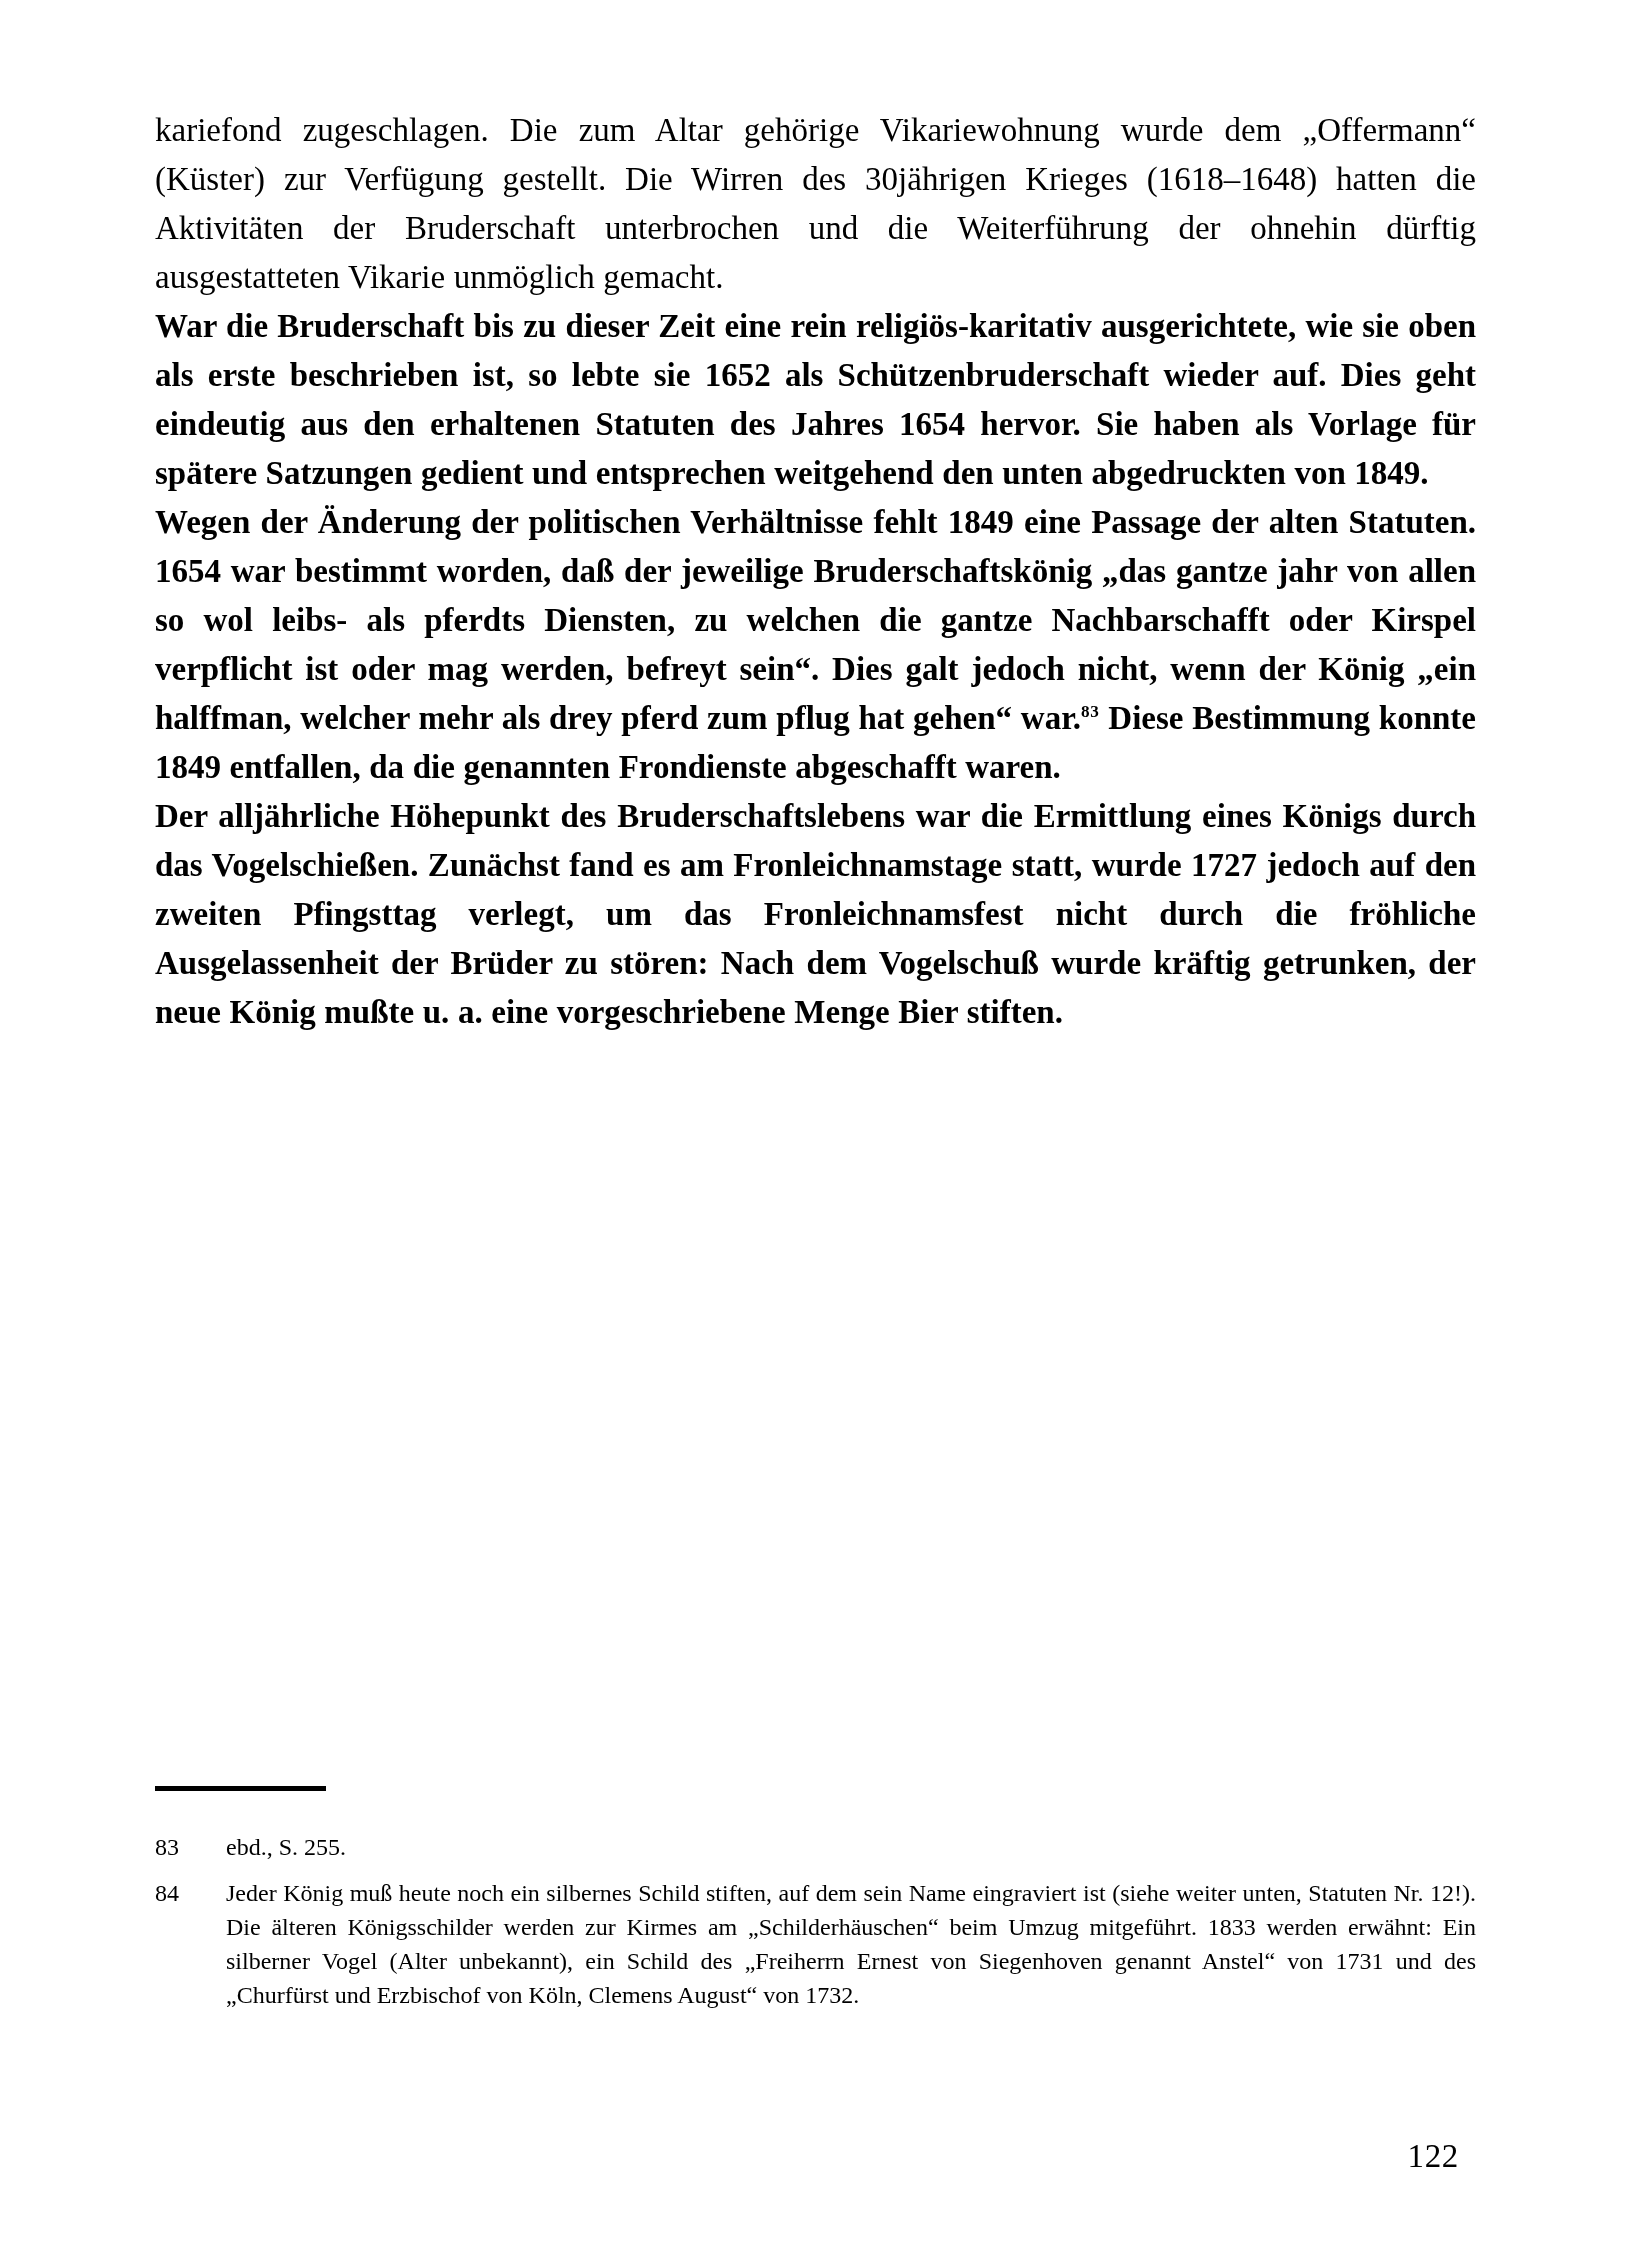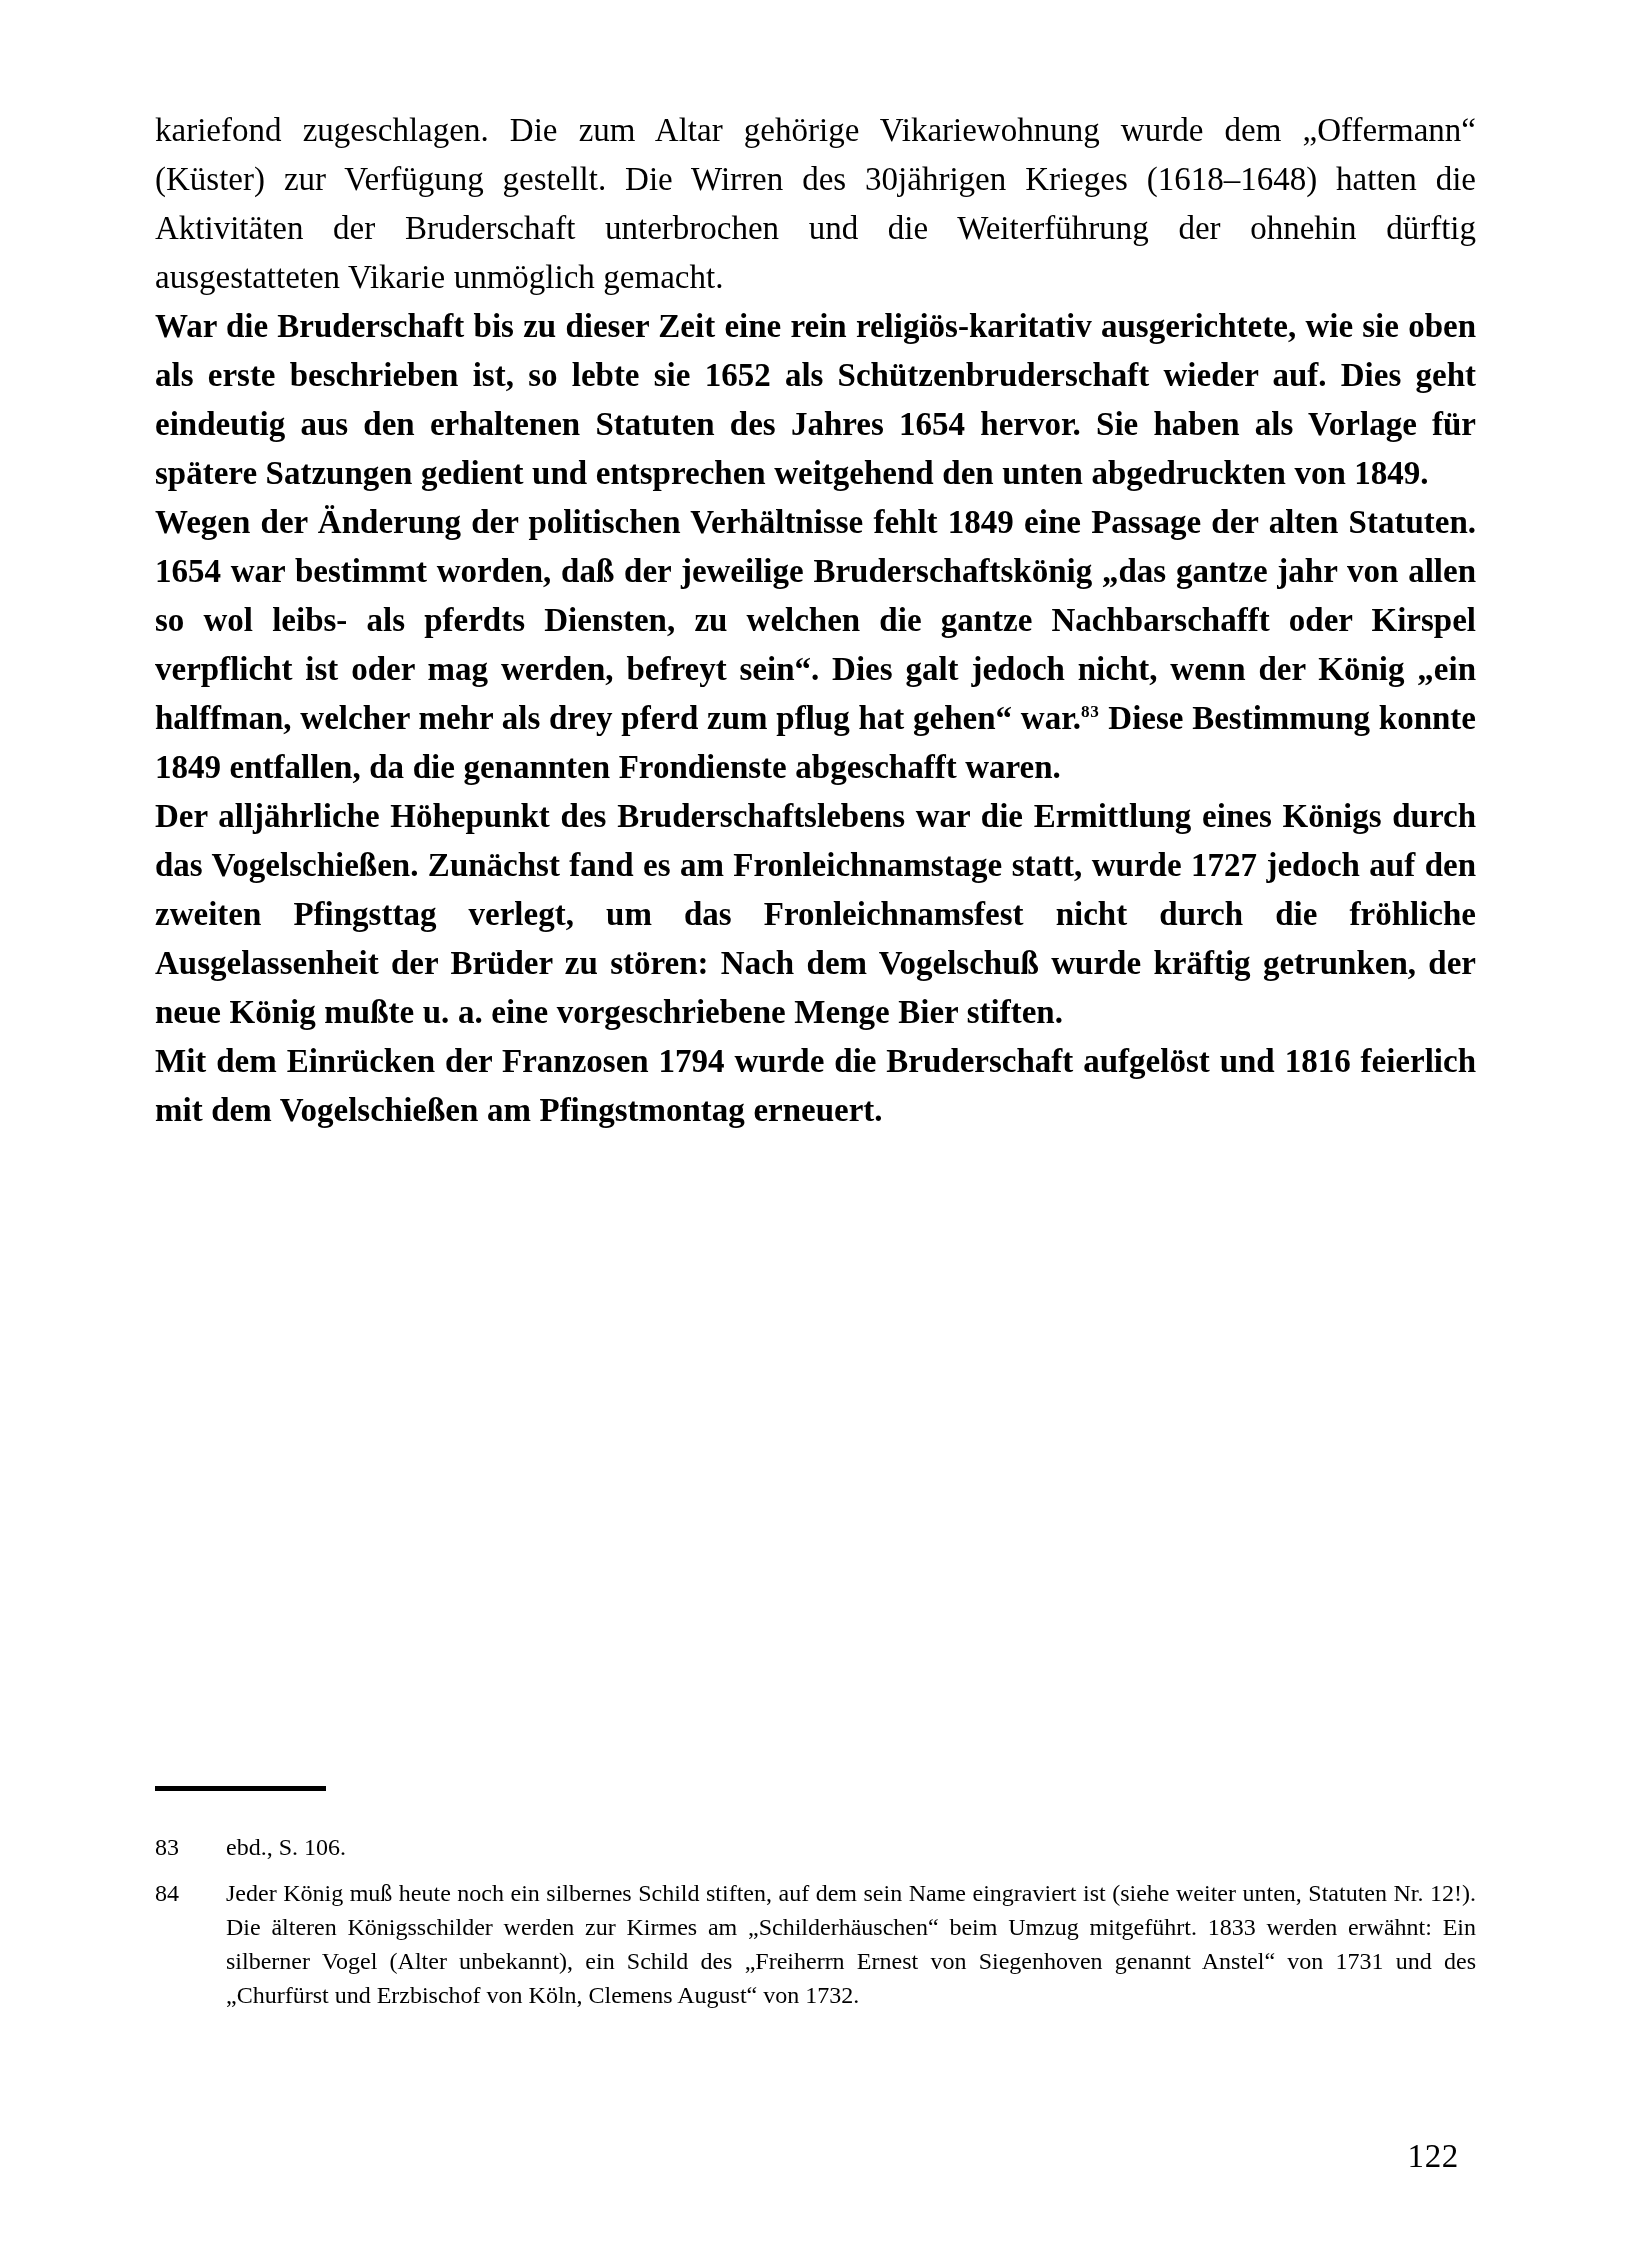--- a/index.html
+++ b/index.html
@@ -103,30 +103,29 @@
   <div class="body-block">
 
     <p class="para">kariefond zugeschlagen. Die zum Altar gehörige Vikariewohnung wurde dem „Offermann“ (Küster) zur Verfügung gestellt. Die Wirren des 30jährigen Krieges (1618–1648) hatten die Aktivitäten der Bruderschaft unterbrochen und die Weiterführung der ohnehin dürftig ausgestatteten Vikarie unmöglich gemacht.</p>
 
     <p class="para">War die Bruderschaft bis zu dieser Zeit eine rein religiös-karitativ ausgerichtete, wie sie oben als erste beschrieben ist, so lebte sie 1652 als Schützenbruderschaft wieder auf. Dies geht eindeutig aus den erhaltenen Statuten des Jahres 1654 hervor. Sie haben als Vorlage für spätere Satzungen gedient und entsprechen weitgehend den unten abgedruckten von 1849.</p>
 
     <p class="para"><span>Wegen der Änderung der politischen Verhältnisse fehlt 1849 eine Passage der alten Statuten. 1654 war bestimmt worden, daß der jeweilige Bruderschaftskönig „das gantze jahr von allen so wol leibs- als pferdts Diensten, zu welchen die gantze Nachbarschafft oder Kirspel verpflicht ist oder mag werden, befreyt sein“. Dies galt jedoch nicht, wenn der König „ein halffman, welcher mehr als drey pferd zum pflug hat gehen“ war.</span><sup class="fnref">83</sup><span> Diese Bestimmung konnte 1849 entfallen, da die genannten Frondienste abgeschafft waren.</span></p>
 
     <p class="para">Der alljährliche Höhepunkt des Bruderschaftslebens war die Ermittlung eines Königs durch das Vogelschießen. Zunächst fand es am Fronleichnamstage statt, wurde 1727 jedoch auf den zweiten Pfingsttag verlegt, um das Fronleichnamsfest nicht durch die fröhliche Ausgelassenheit der Brüder zu stören: Nach dem Vogelschuß wurde kräftig getrunken, der neue König mußte u. a. eine vorgeschriebene Menge Bier stiften.</p>
 
-    <p class="para">Mit dem Einrücken der Franzosen 1794 wurde die Bruderschaft aufgelöst und 1816 feierlich mit dem Vogelschießen am Pfingstmontag erneuert.</p>
 
 
   </div>
 
   <div class="footnote-rule"></div>
 
   <div class="footnotes">
 
-    <p class="footnote"><span class="fn-num">83</span><span>ebd., S. 106.</span></p>
+    <p class="footnote"><span class="fn-num">83</span><span>ebd., S. 255.</span></p>
 
     <p class="footnote"><span class="fn-num">84</span><span>Jeder König muß heute noch ein silbernes Schild stiften, auf dem sein Name eingraviert ist (siehe weiter unten, Statuten Nr. 12!). Die älteren Königsschilder werden zur Kirmes am „Schilderhäuschen“ beim Umzug mitgeführt. 1833 werden erwähnt: Ein silberner Vogel (Alter unbekannt), ein Schild des „Freiherrn Ernest von Siegenhoven genannt Anstel“ von 1731 und des „Churfürst und Erzbischof von Köln, Clemens August“ von 1732.</span></p>
 
   </div>
 
   <div class="page-number">122</div>
 
 </div>
 
 

